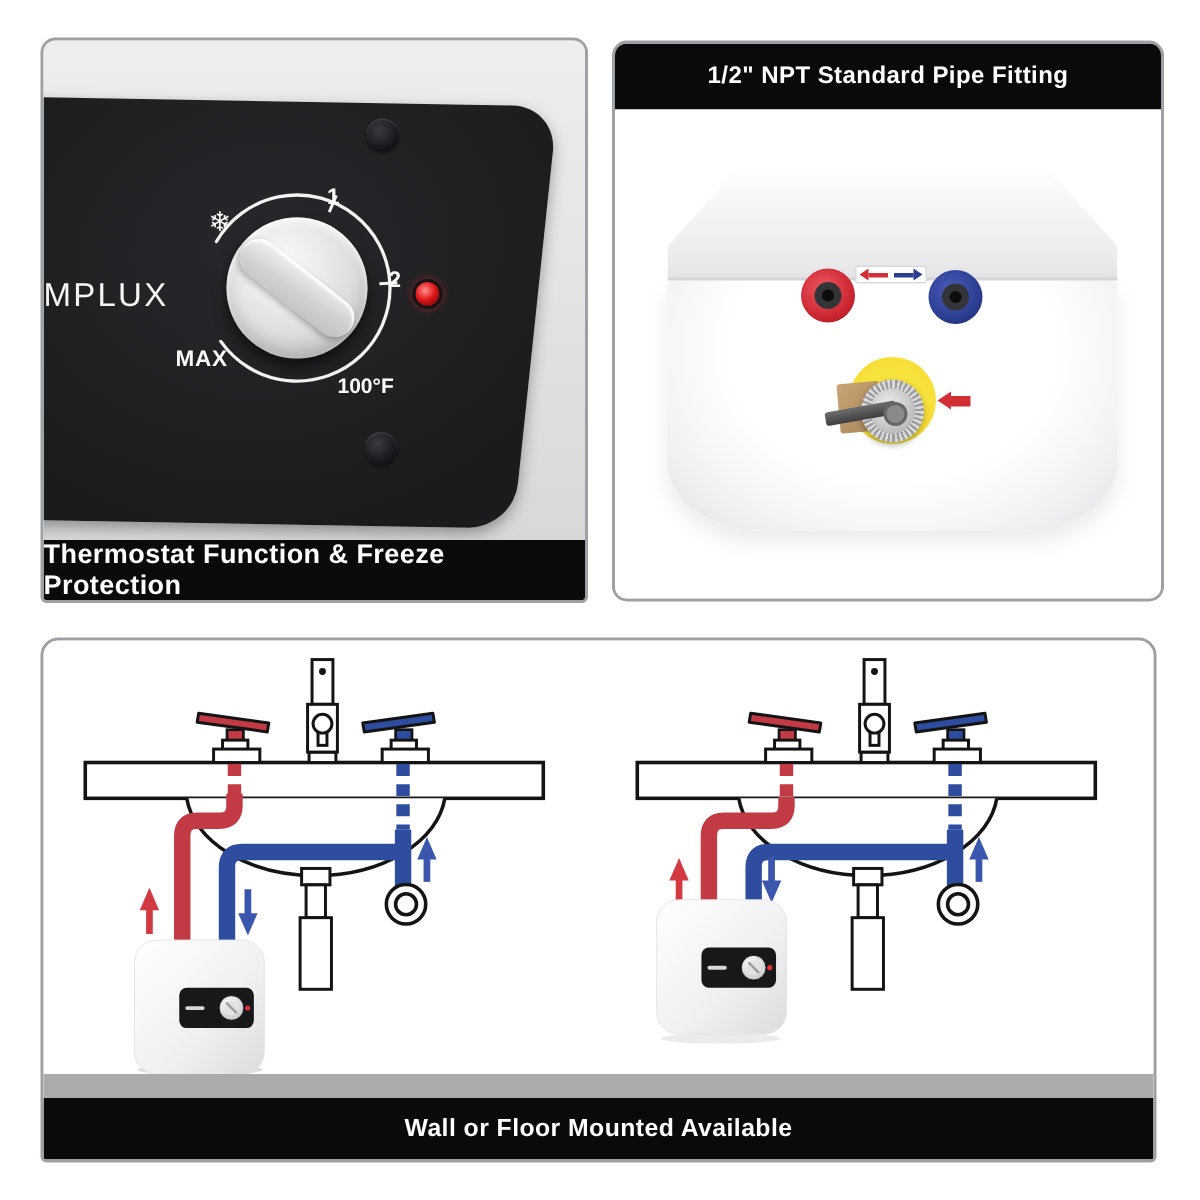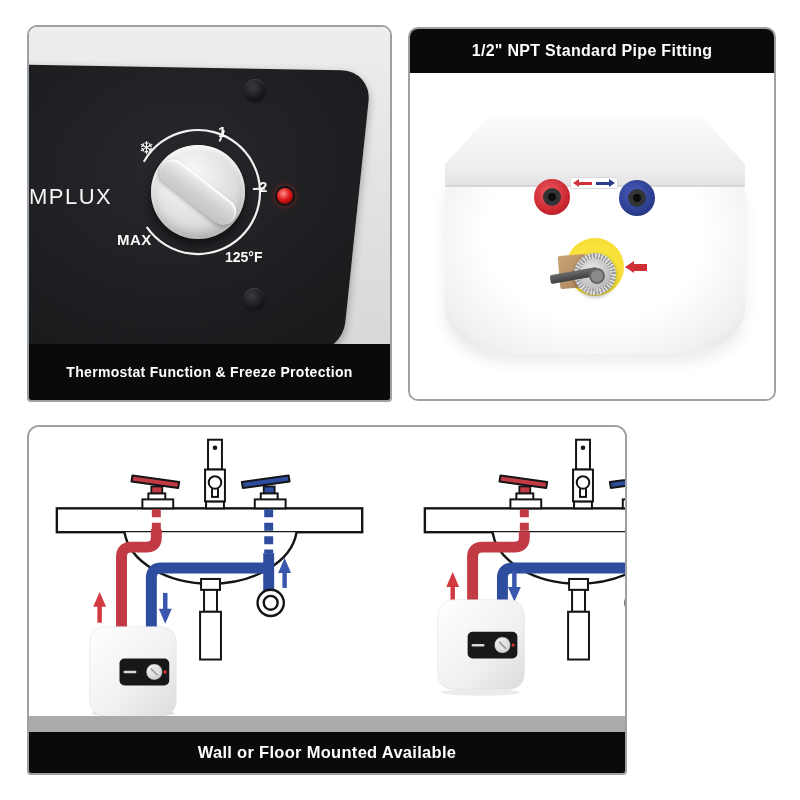--- a/index.html
+++ b/index.html
@@ -3,25 +3,25 @@
 <meta charset="utf-8">
 <style>
   html,body { margin:0; padding:0; background:#fff; }
   body { width:800px; height:800px; font-family:"Liberation Sans", sans-serif; }
   #stage { position:relative; width:800px; height:800px; background:#fff; overflow:hidden; }
 
   .card { position:absolute; box-sizing:border-box; border:2px solid #9ba1a4; display:flex;
           flex-direction:column; overflow:hidden; background:#fff; }
   #card-thermostat { left:27px; top:25px;  width:365px; height:377px; border-radius:10px 10px 4px 4px; }
   #card-fitting    { left:408px; top:27px; width:368px; height:374px; border-radius:10px; }
-  #card-mounting   { left:27px; top:425px; width:600px; height:350px; border-radius:12px 12px 4px 4px; }
+  #card-mounting   { left:27px; top:425px; width:744px; height:350px; border-radius:12px 12px 4px 4px; }
 
   .caption-bar { background:var(--caption-bar,#0a0a0a); color:#fff; display:flex; align-items:center;
                  justify-content:center; font-weight:700; letter-spacing:.3px; flex:none; }
-  #card-thermostat .caption-bar { height:56px; font-size:14px; }
+  #card-thermostat .caption-bar { height:40px; font-size:18px; }
   #card-fitting    .caption-bar { height:44px; font-size:16px; }
   #card-mounting   .caption-bar { flex:1; font-size:16.5px; }
 
   
   .photo-tl { position:relative; flex:1; background:linear-gradient(180deg,#eeeeee,#d8d8d8); overflow:hidden; }
   .black-panel { position:absolute; left:-82px; top:40px; width:410px; height:282px; border-radius:30px;
                  background:radial-gradient(ellipse at 55% 35%, #27282b, var(--panel-black,#1a1b1d) 75%);
                  transform:rotate(1deg) skewX(-5deg);
                  box-shadow:0 4px 10px rgba(0,0,0,.35); }
   .screw { position:absolute; width:22px; height:22px; border-radius:50%;
@@ -131,21 +131,21 @@
         <line x1="91.5" y1="19.4" x2="96.2" y2="8.3" stroke="#f2f2f2" stroke-width="2"></line>
         <line x1="124.9" y1="67.1" x2="136.9" y2="66.5" stroke="#f2f2f2" stroke-width="2"></line>
       </svg>
       <div class="knob">
         <div class="ridge"></div>
       </div>
       <span class="dial-label" id="lbl-freeze">❄</span>
       <span class="dial-label" id="lbl-1">1</span>
       <span class="dial-label" id="lbl-2">2</span>
       <span class="dial-label" id="lbl-max">MAX</span>
-      <span class="dial-label" id="lbl-temp">125°F</span>
+      <span class="dial-label" id="lbl-temp">100°F</span>
       <div class="led"></div>
       <span class="logo-tl">MPLUX</span>
     </div>
     <div class="caption-bar">Thermostat Function &amp; Freeze Protection</div>
   </div>
 
   <div class="card" id="card-fitting">
     <div class="caption-bar">1/2" NPT Standard Pipe Fitting</div>
     <div class="photo-tr">
       <div class="tank-top"></div>

